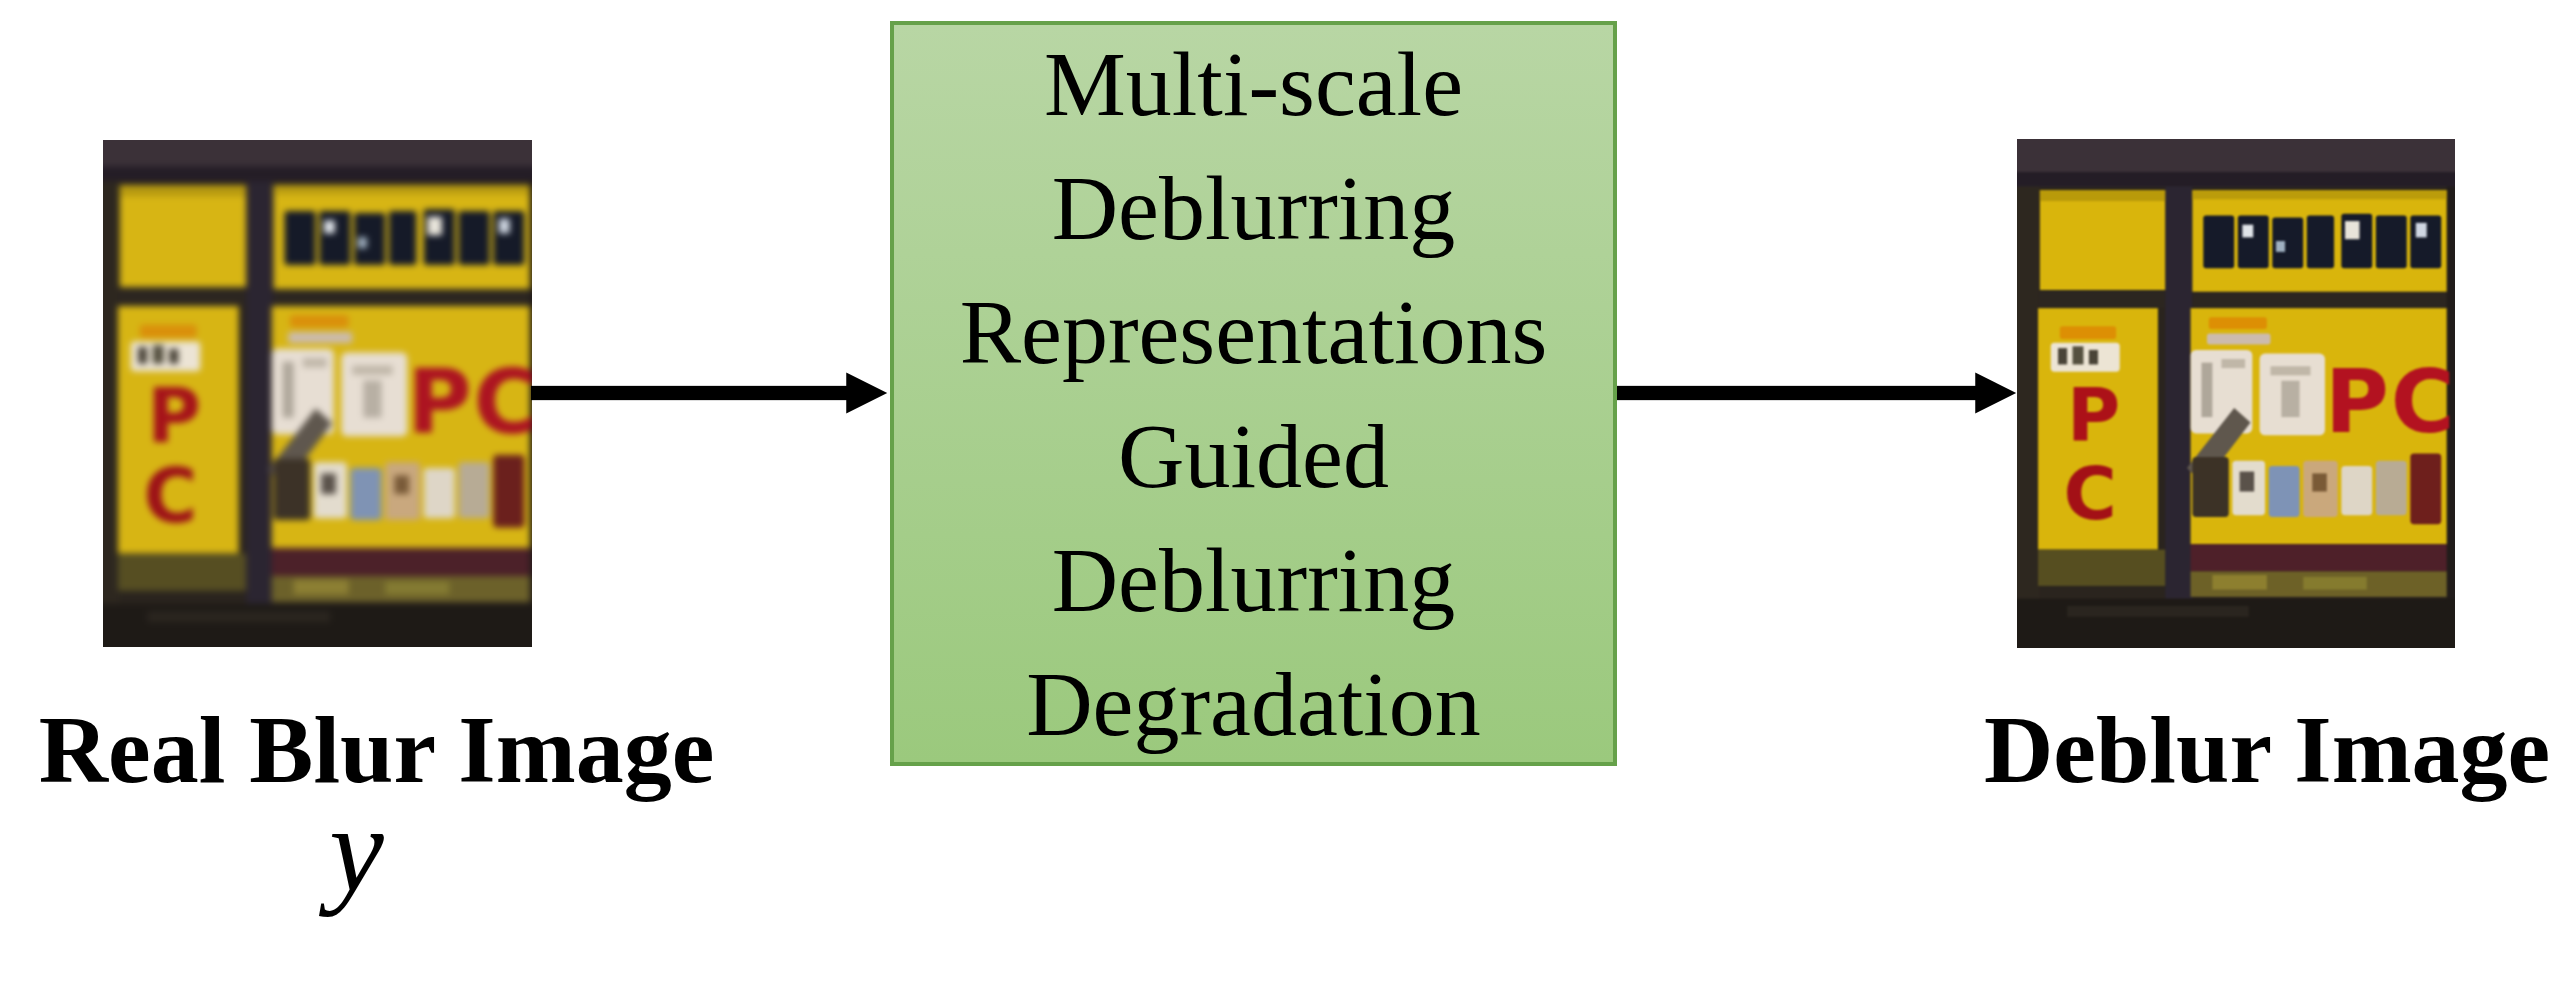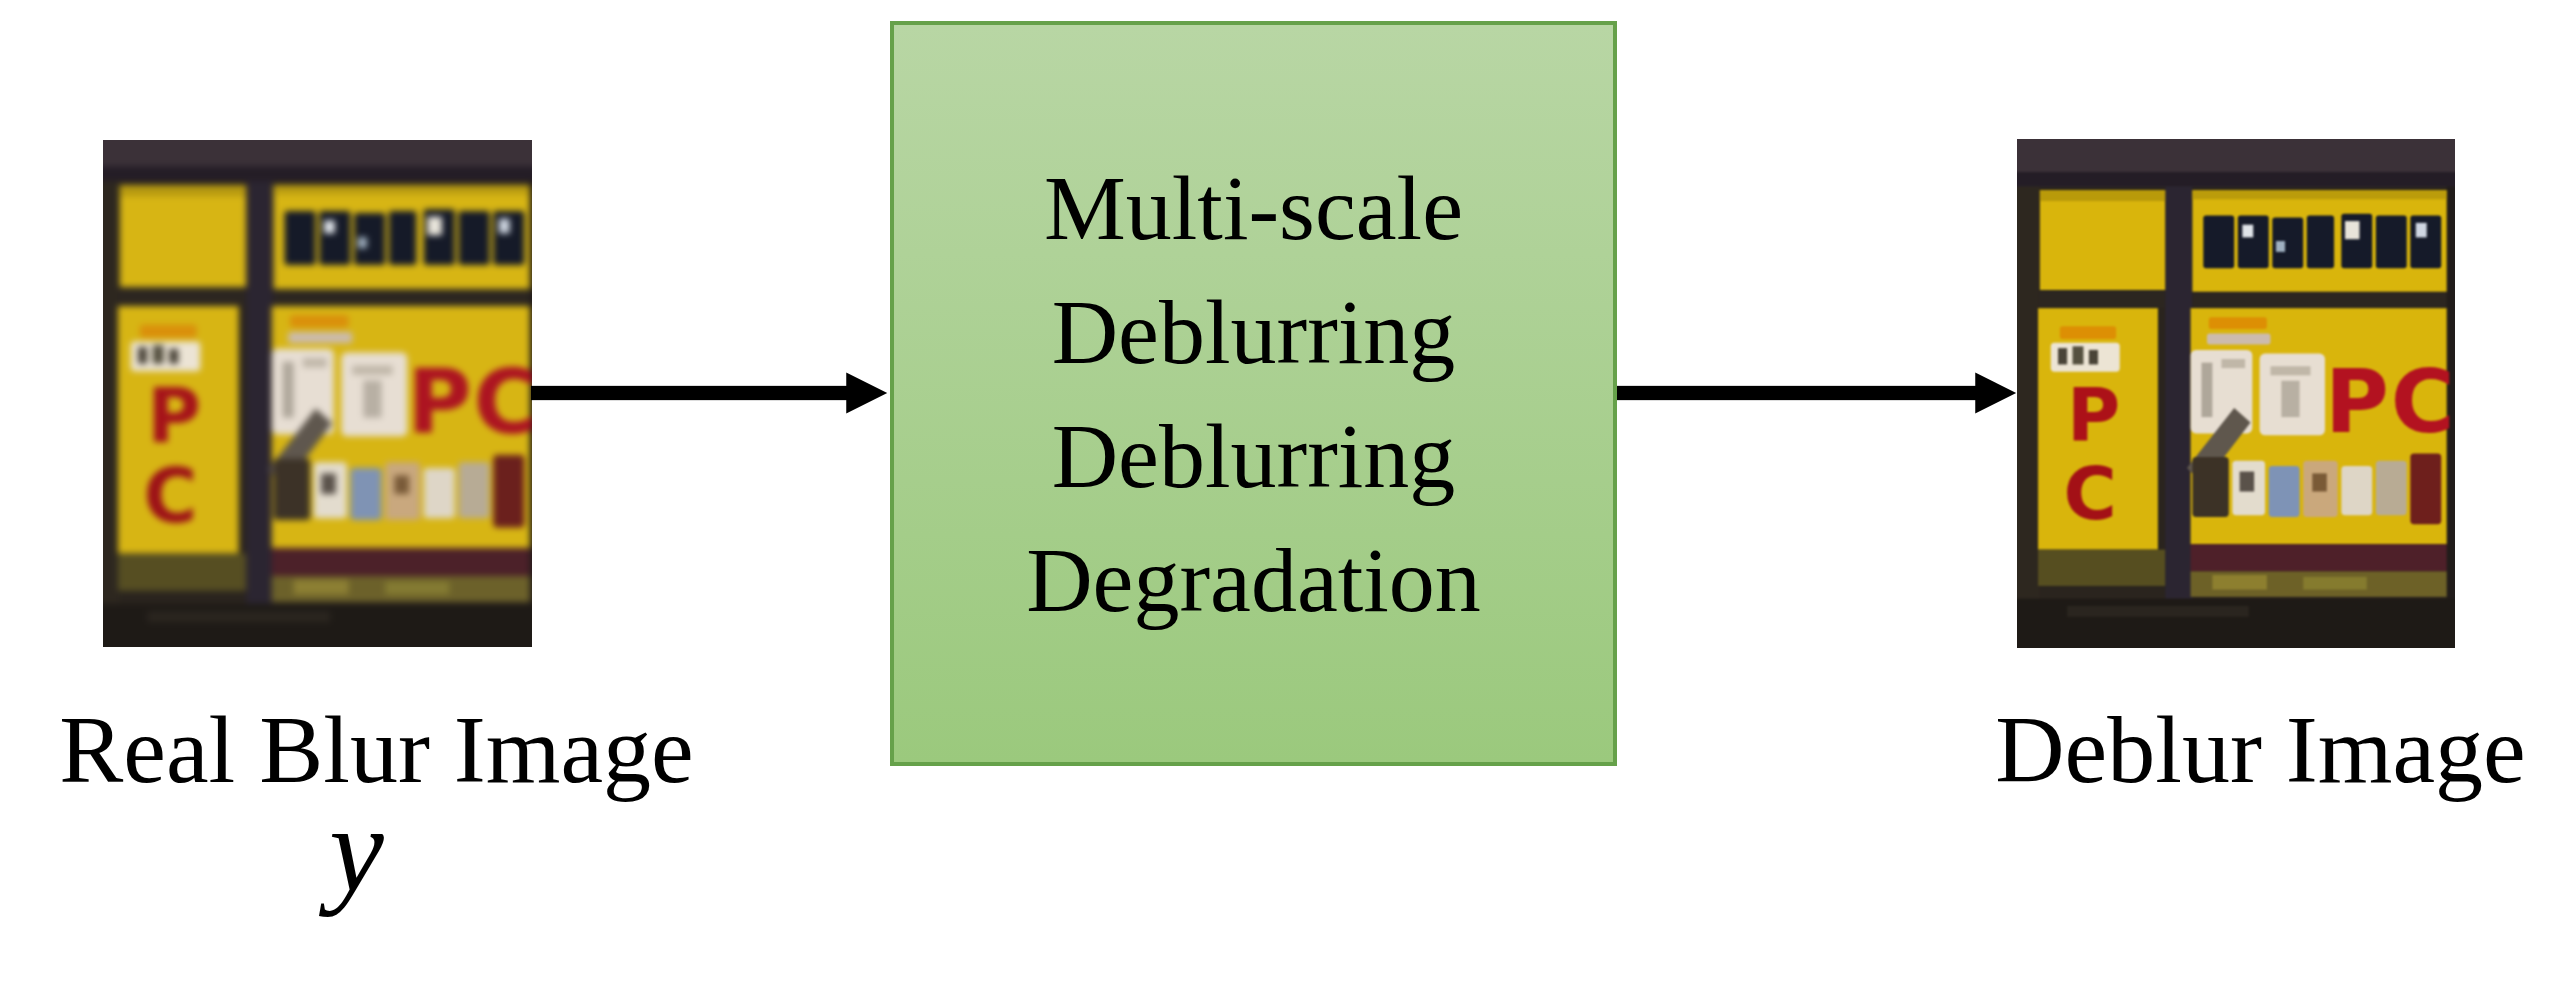--- a/index.html
+++ b/index.html
@@ -22,21 +22,21 @@
            display:flex;flex-direction:column;justify-content:center;align-items:center;}
   .net-box .line{font-size:92px;line-height:124px;color:#000;text-align:center;white-space:nowrap;}
 
   
   .arrow{position:absolute;top:360px;height:66px;}
   .arrow svg{display:block;width:100%;height:100%;}
   .arrow--left{left:531px;width:358px;}
   .arrow--right{left:1617px;width:401px;}
 
   
-  .caption{position:absolute;color:#000;text-align:center;font-size:96px;line-height:1.1;white-space:nowrap;}
+  .caption{position:absolute;color:#000;text-align:center;font-size:96px;line-height:1.1;white-space:nowrap;font-weight:bold;}
   .caption--left{left:31px;top:697px;width:691px;}
   .caption--right{left:1984px;top:697px;width:553px;}
   .symbol{position:absolute;color:#000;text-align:center;font-size:123px;font-style:italic;line-height:1.0;white-space:nowrap;}
   .symbol--left{left:31px;top:788px;width:651px;}
   .symbol--right{left:1993px;top:788px;width:580px;font-size:118px;}
   .symbol .sub{font-size:0.6em;vertical-align:-0.24em;}
 </style>
 </head>
 <body>
 
@@ -111,20 +111,22 @@
   <div class="arrow arrow--left">
     <svg viewBox="0 0 402 74" preserveAspectRatio="none">
       <rect x="0" y="29" width="360" height="16" style="fill:var(--arrow-color,#000)"></rect>
       <polygon points="354,14 400,37 354,60" style="fill:var(--arrow-color,#000)"></polygon>
     </svg>
   </div>
 
   <div class="net-box">
     <div class="line">Multi-scale</div>
     <div class="line">Deblurring</div>
+    <div class="line">Representations</div>
+    <div class="line">Guided</div>
     <div class="line">Deblurring</div>
     <div class="line">Degradation</div>
   </div>
 
   <div class="arrow arrow--right">
     <svg viewBox="0 0 450 74" preserveAspectRatio="none">
       <rect x="0" y="29" width="408" height="16" style="fill:var(--arrow-color,#000)"></rect>
       <polygon points="402,14 448,37 402,60" style="fill:var(--arrow-color,#000)"></polygon>
     </svg>
   </div>

